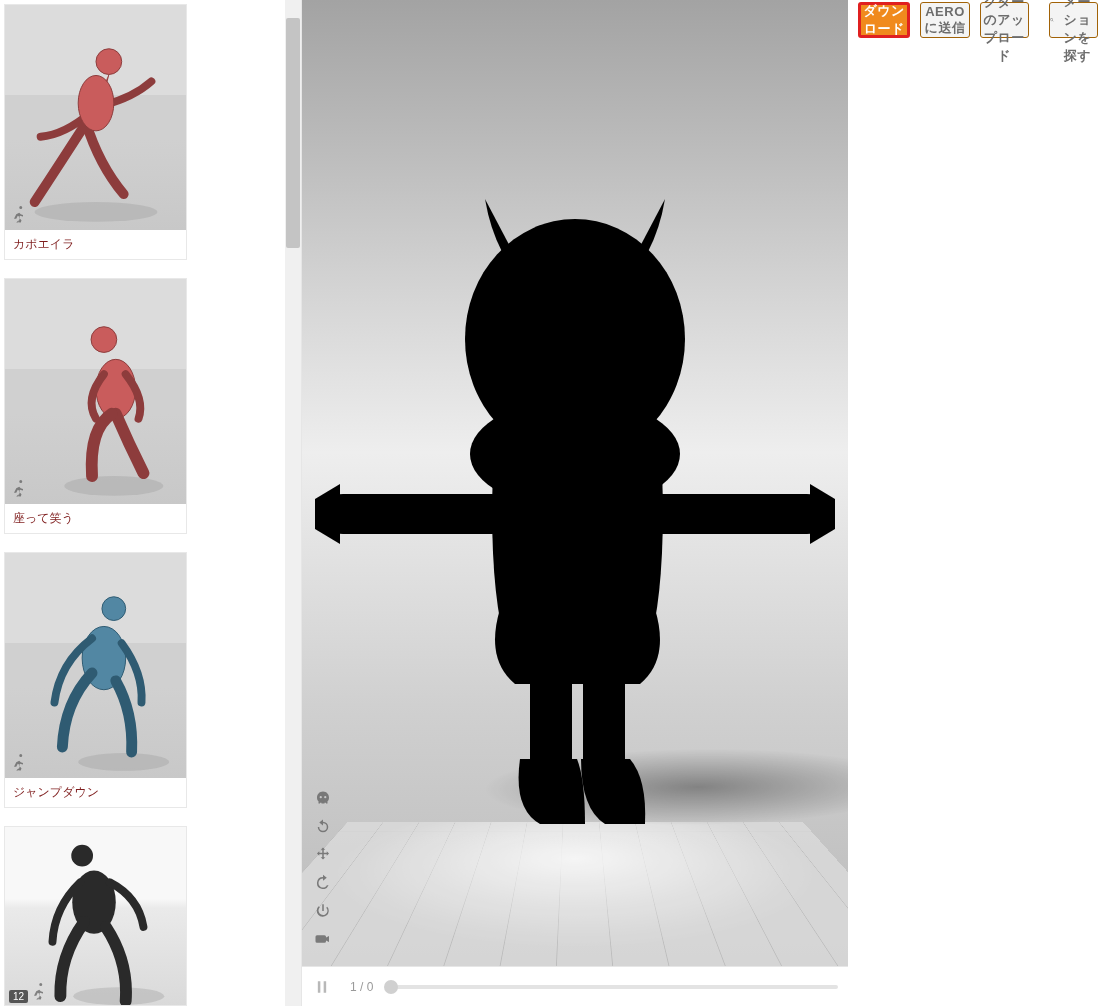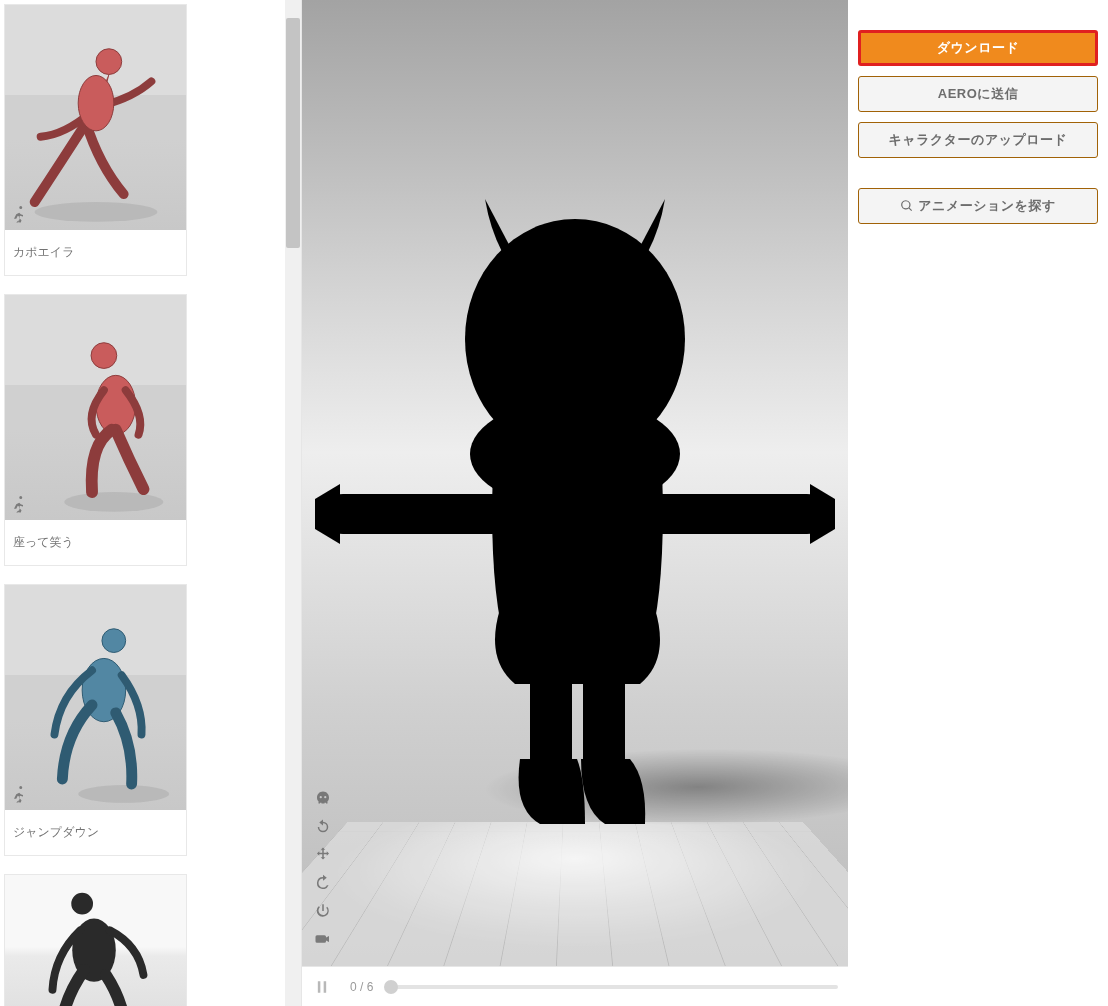--- a/index.html
+++ b/index.html
@@ -47,23 +47,23 @@
   position: relative;
 }
 .anim-thumb {
   width: 100%; height: 225px;
   position: relative;
   overflow: hidden;
 }
 .anim-thumb.bg-gray { background: linear-gradient(#dcdcdc 0%, #dcdcdc 40%, #d0d0d0 40%, #d0d0d0 60%, #c8c8c8 100%); }
 .anim-thumb.bg-white { background: linear-gradient(#f8f8f8 0%, #f8f8f8 40%, #eaeaea 45%, #d9d9d9 100%); }
 .anim-label {
-  padding: 14px 8px;
+  padding: 6px 8px;
   font-size: 12px;
-  color: #737373;
+  color: #7f1d1d;
   background: #fff;
 }
 .run-icon {
   position: absolute;
   left: 6px; bottom: 6px;
   width: 18px; height: 18px;
   color: #5a5a5a;
   opacity: 0.7;
 }
 .item-size {
@@ -141,22 +141,22 @@
 }
 .timeline-knob{
   position:absolute; left:0; top:50%; width:14px;height:14px;border-radius:50%;
   background:#d0d0d0; transform:translate(-50%,-50%);
 }
 
 
 .right-panel {
   width:260px; height:100%;
   background:#ffffff;
-  padding:30px 10px;
-  display:flex; flex-direction:column; gap:10px;
+  padding:2px 10px;
+  display:flex; flex-direction:row; gap:10px;
 }
 .btn {
   width:100%; height:36px;
   border:1px solid #a16207; border-radius:3px;
   background:#f4f4f4;
   font-size:13px; font-weight:600; color:#6d6d6d;
   display:flex; align-items:center; justify-content:center;
   cursor:pointer; letter-spacing:0.5px;
 }
 .btn.primary {
@@ -323,21 +323,21 @@
         </svg>
     </div>
   </div>
 
   <div class="playback">
     <div class="play-btn">
       <svg viewBox="0 0 24 24">
           <path fill="currentColor" d="M7 5h3v14H7zm7 0h3v14h-3z"></path>
         </svg>
     </div>
-    <span class="frame-text">0 / 6</span>
+    <span class="frame-text">1 / 0</span>
     <div class="timeline">
       <div class="timeline-knob"></div>
     </div>
   </div>
 </div>
 
 <div class="right-panel">
   <button class="btn primary">ダウンロード</button>
   <button class="btn">AEROに送信</button>
   <button class="btn">キャラクターのアップロード</button>

